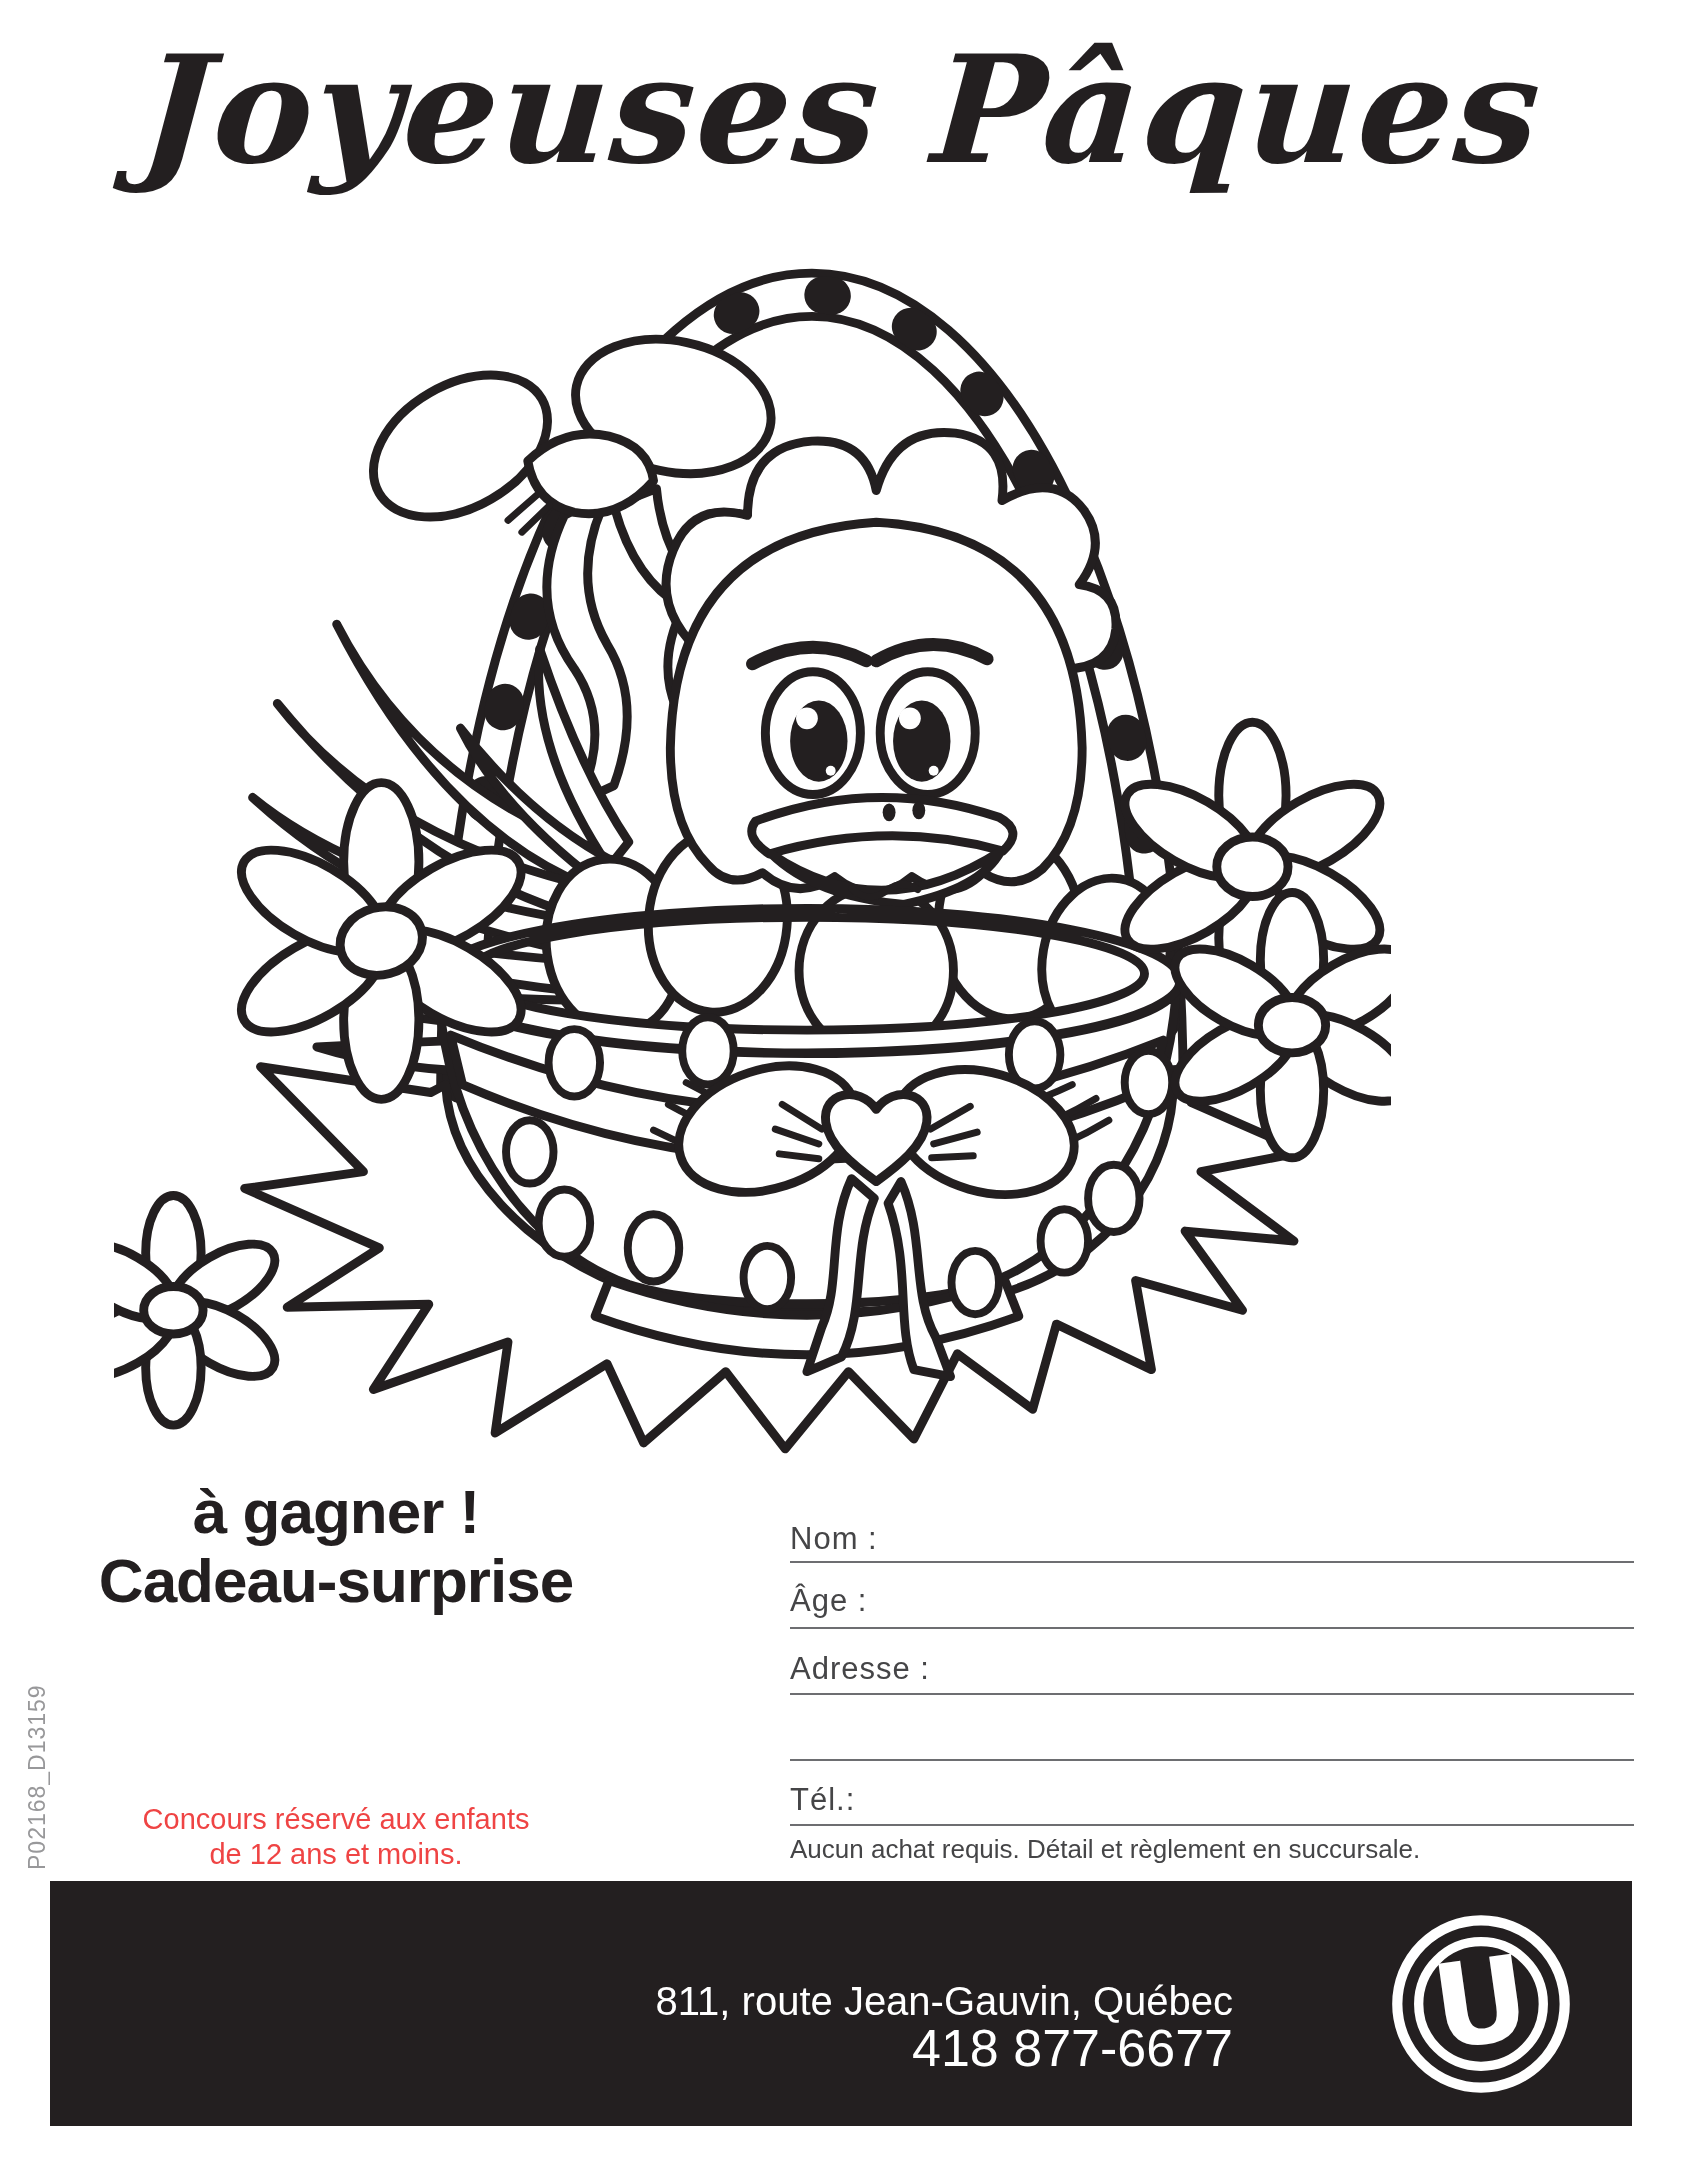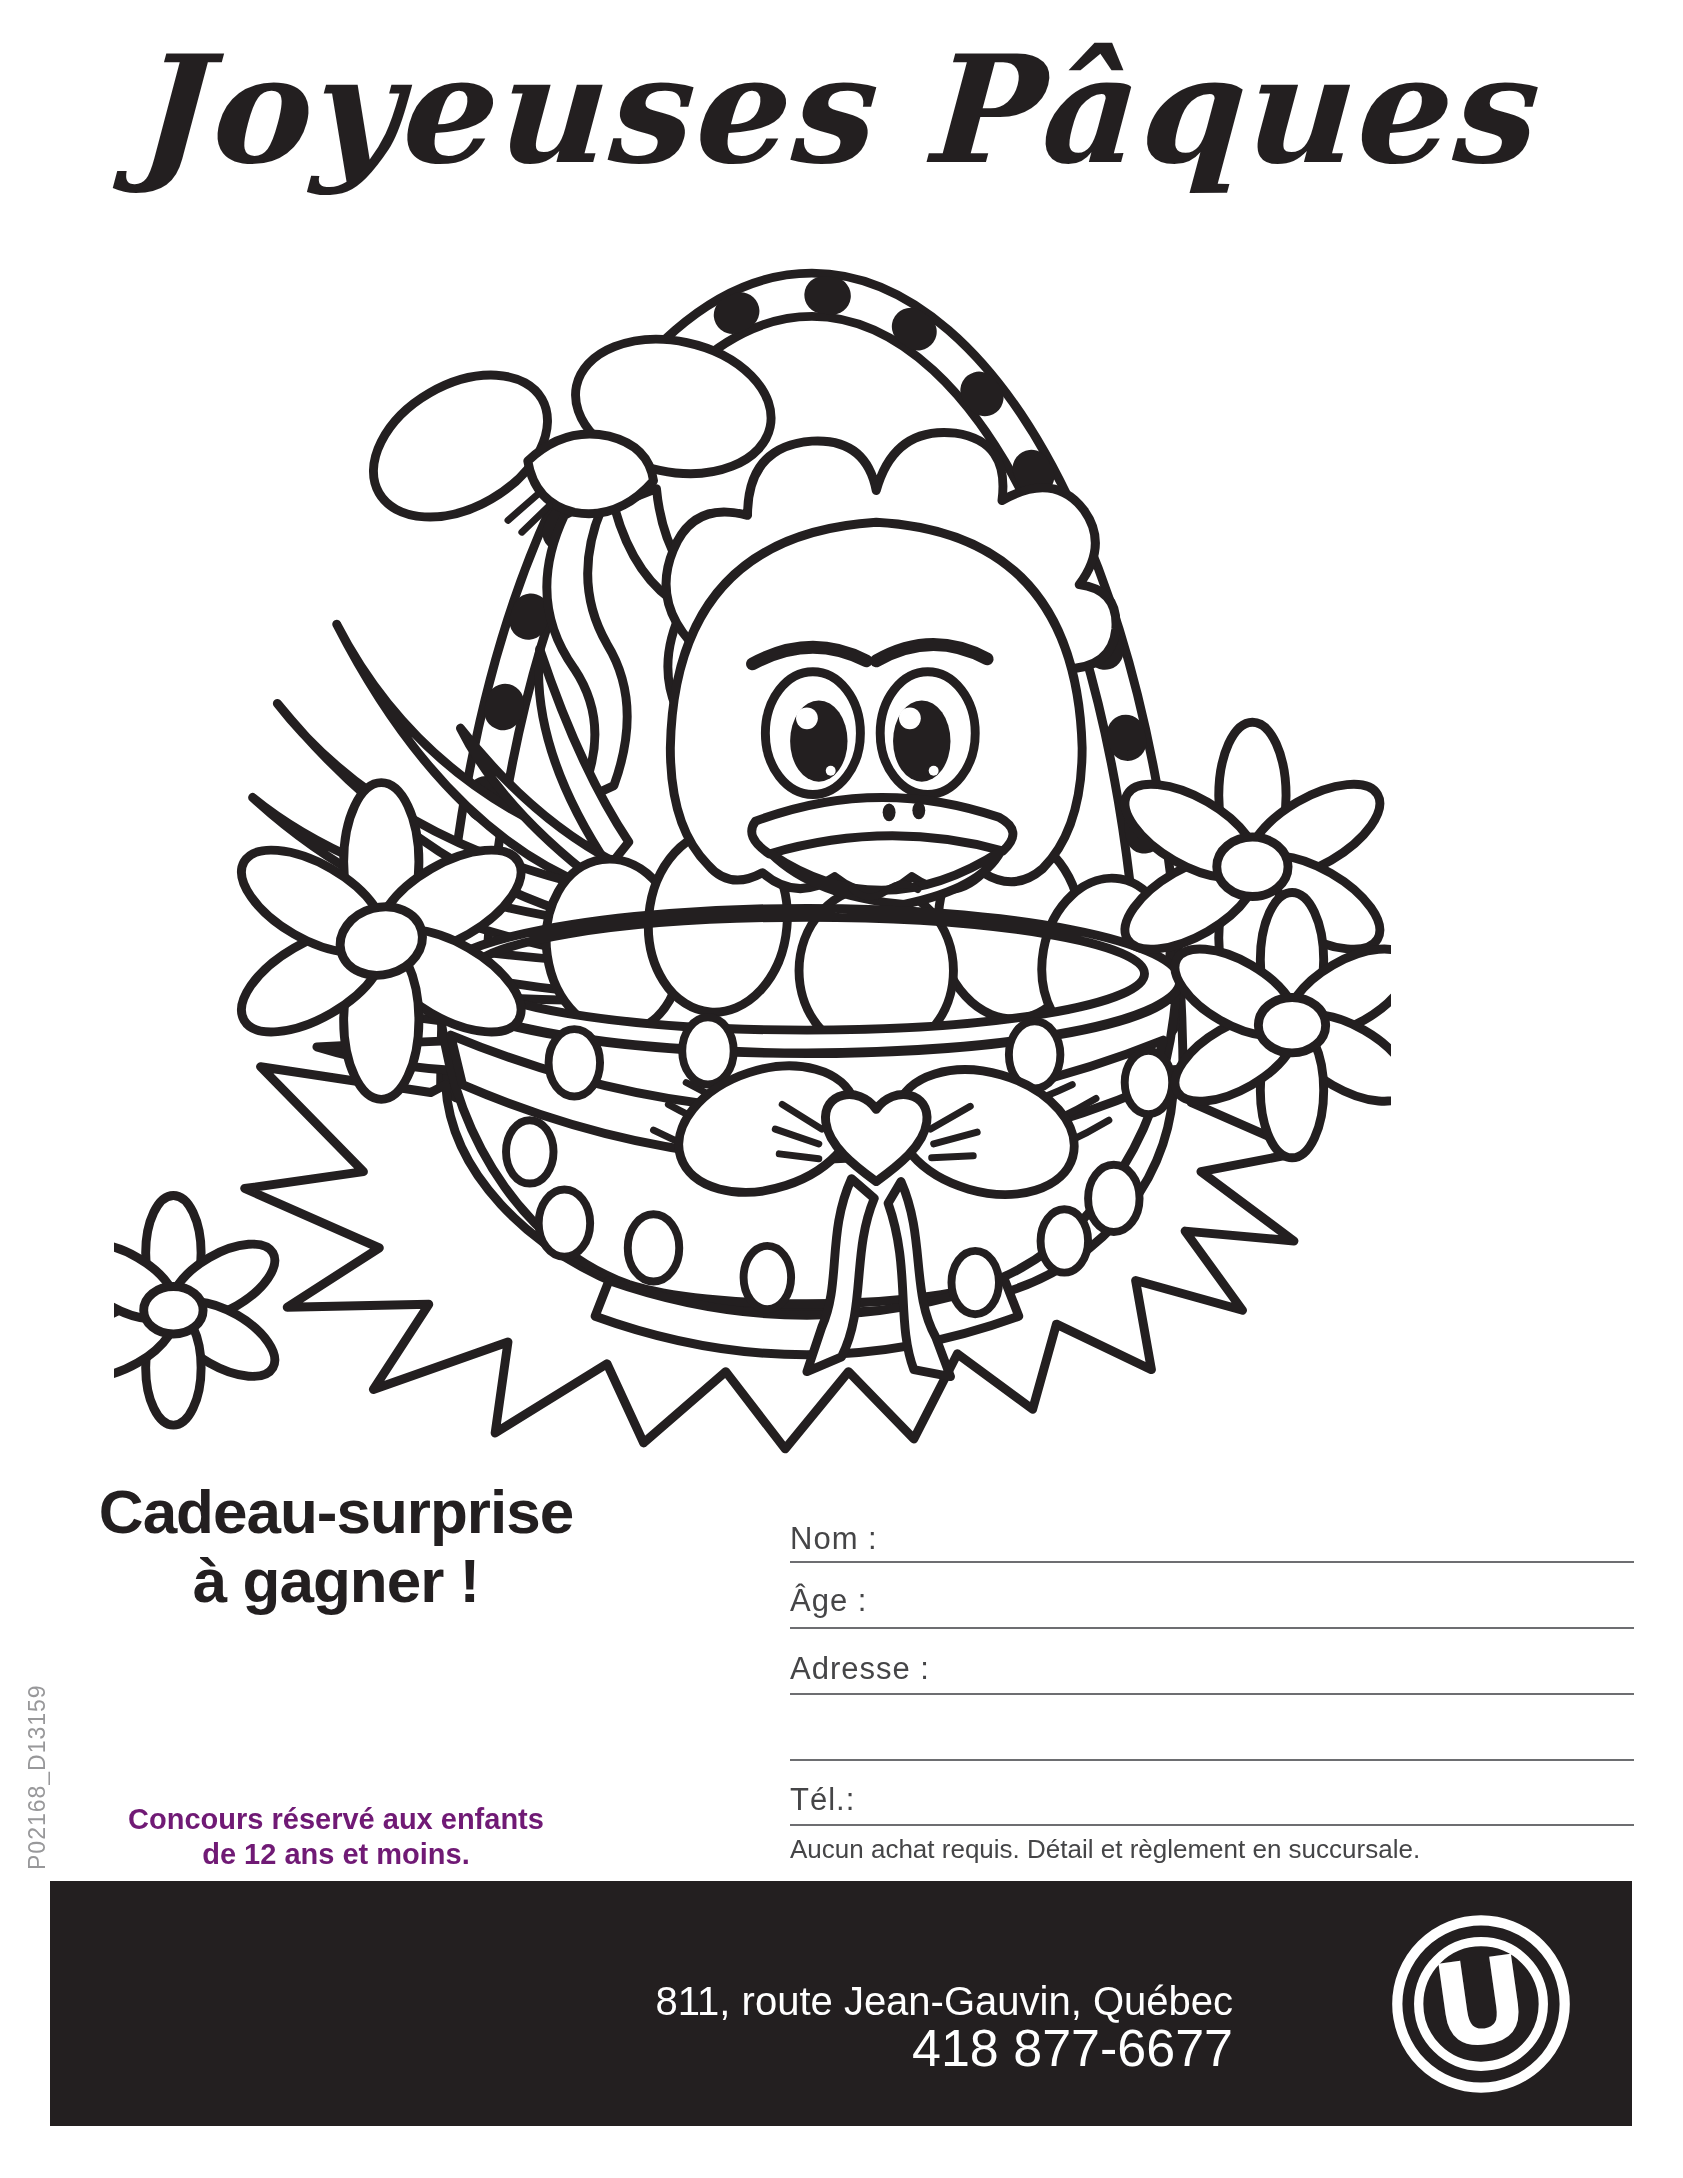--- a/index.html
+++ b/index.html
@@ -10,21 +10,21 @@
     font-family:"DejaVu Serif",serif;font-style:italic;font-weight:bold;
     font-size:149px;letter-spacing:2px;color:#231f20;transform:skewX(-4deg);white-space:nowrap;}
 
   #illu{position:absolute;left:114px;top:233px;}
 
   .prize{position:absolute;left:59px;top:1477px;width:554px;text-align:center;
     font-weight:800;font-size:62px;line-height:69px;letter-spacing:-1px;color:#231f20;}
   .tirage{position:absolute;left:59px;top:1695px;width:554px;text-align:center;
     font-weight:800;font-size:44px;color:#231f20;}
   .contest{position:absolute;left:59px;top:1802px;width:554px;text-align:center;
-    font-size:29px;line-height:35px;color:#701a75;font-weight:bold;}
+    font-size:29px;line-height:35px;color:#ef4444;}
 
   .side-code{position:absolute;left:24px;top:1721px;height:149px;
     writing-mode:vertical-rl;transform:rotate(180deg);
     font-size:23px;letter-spacing:1px;color:#98989a;}
 
   .flabel{position:absolute;left:790px;font-size:31px;color:#454547;letter-spacing:1px;}
   .fline{position:absolute;left:790px;width:844px;height:2px;background:#6d6e71;}
   .disclaimer{position:absolute;left:790px;top:1834px;font-size:26px;color:#454547;text-align:right;}
 
   .footer-bar{position:absolute;left:50px;top:1881px;width:1582px;height:245px;background:#231f20;}
@@ -197,22 +197,22 @@
         <ellipse cx="1190" cy="734" rx="32" ry="68" transform="rotate(120 1190 800)"></ellipse>
         <ellipse cx="1190" cy="734" rx="32" ry="68" transform="rotate(180 1190 800)"></ellipse>
         <ellipse cx="1190" cy="734" rx="32" ry="68" transform="rotate(240 1190 800)"></ellipse>
         <ellipse cx="1190" cy="734" rx="32" ry="68" transform="rotate(300 1190 800)"></ellipse>
       </g>
       <ellipse cx="1190" cy="800" rx="34" ry="28"></ellipse>
     </g>
   </svg>
 
   <div class="prize">
+    <div>à gagner !</div>
     <div>Cadeau-surprise</div>
-    <div>à gagner !</div>
   </div>
 
 
   <div class="contest">
     <div>Concours réservé aux enfants</div>
     <div>de 12 ans et moins.</div>
   </div>
 
   <div class="side-code">P02168_D13159</div>
 

